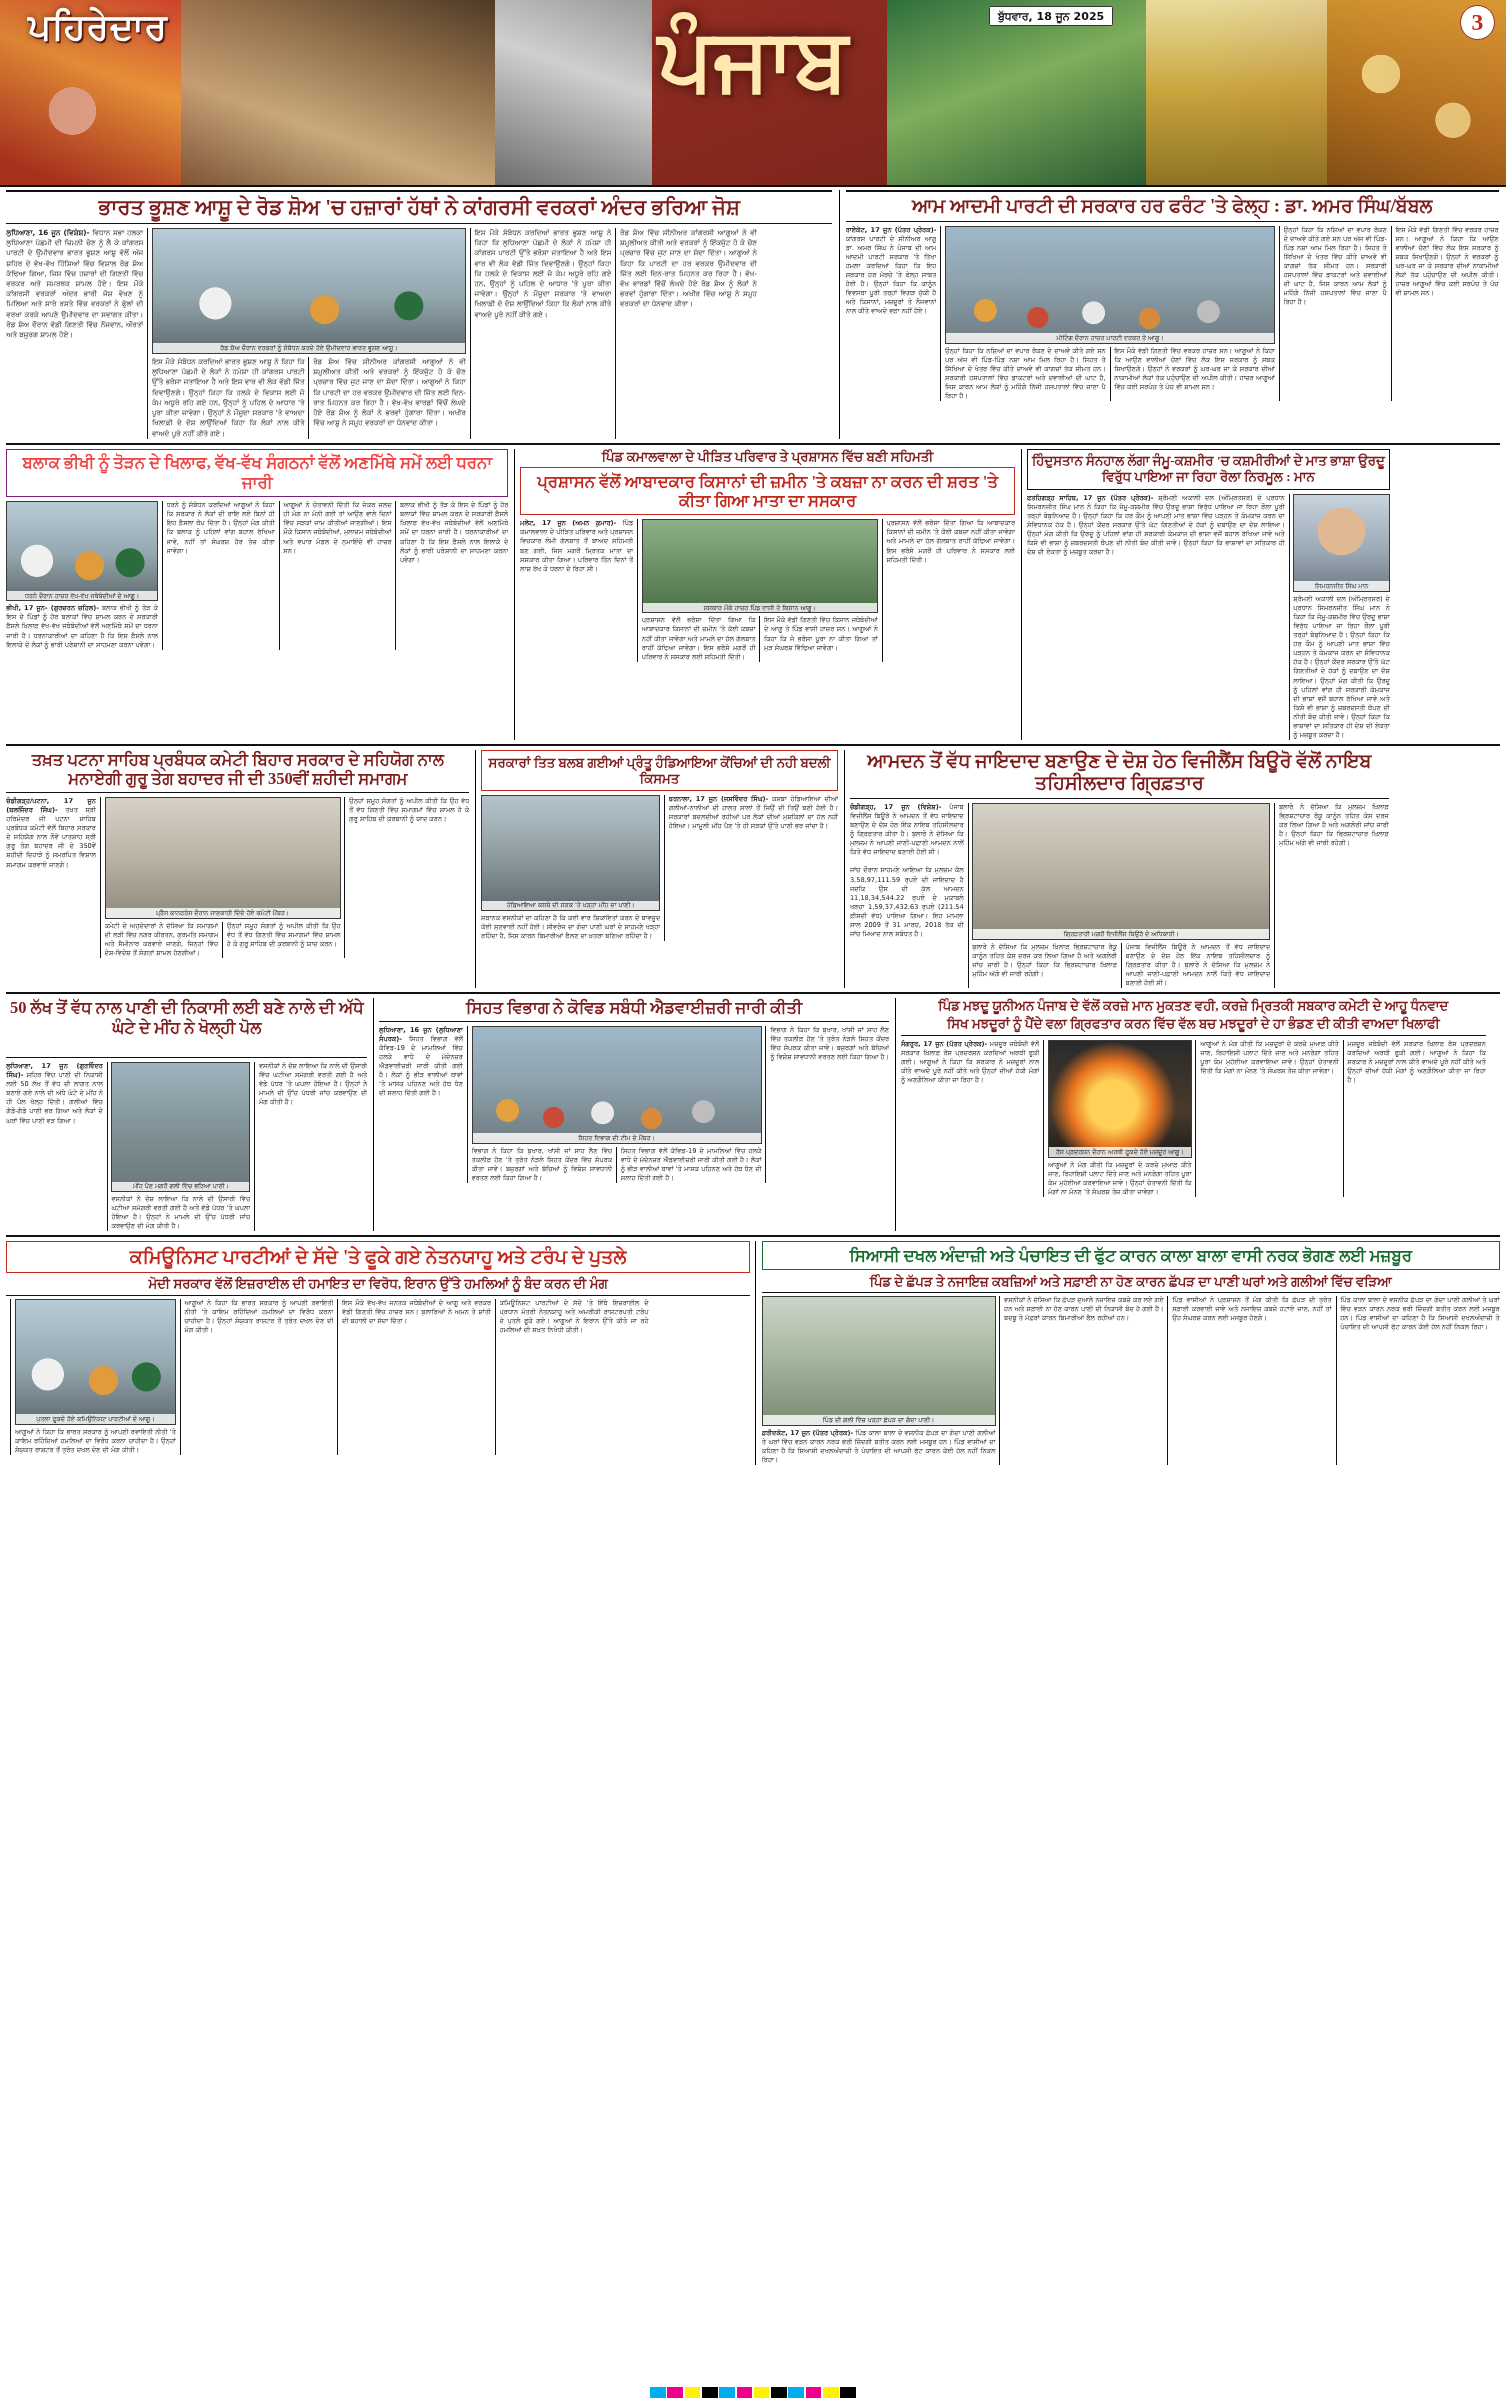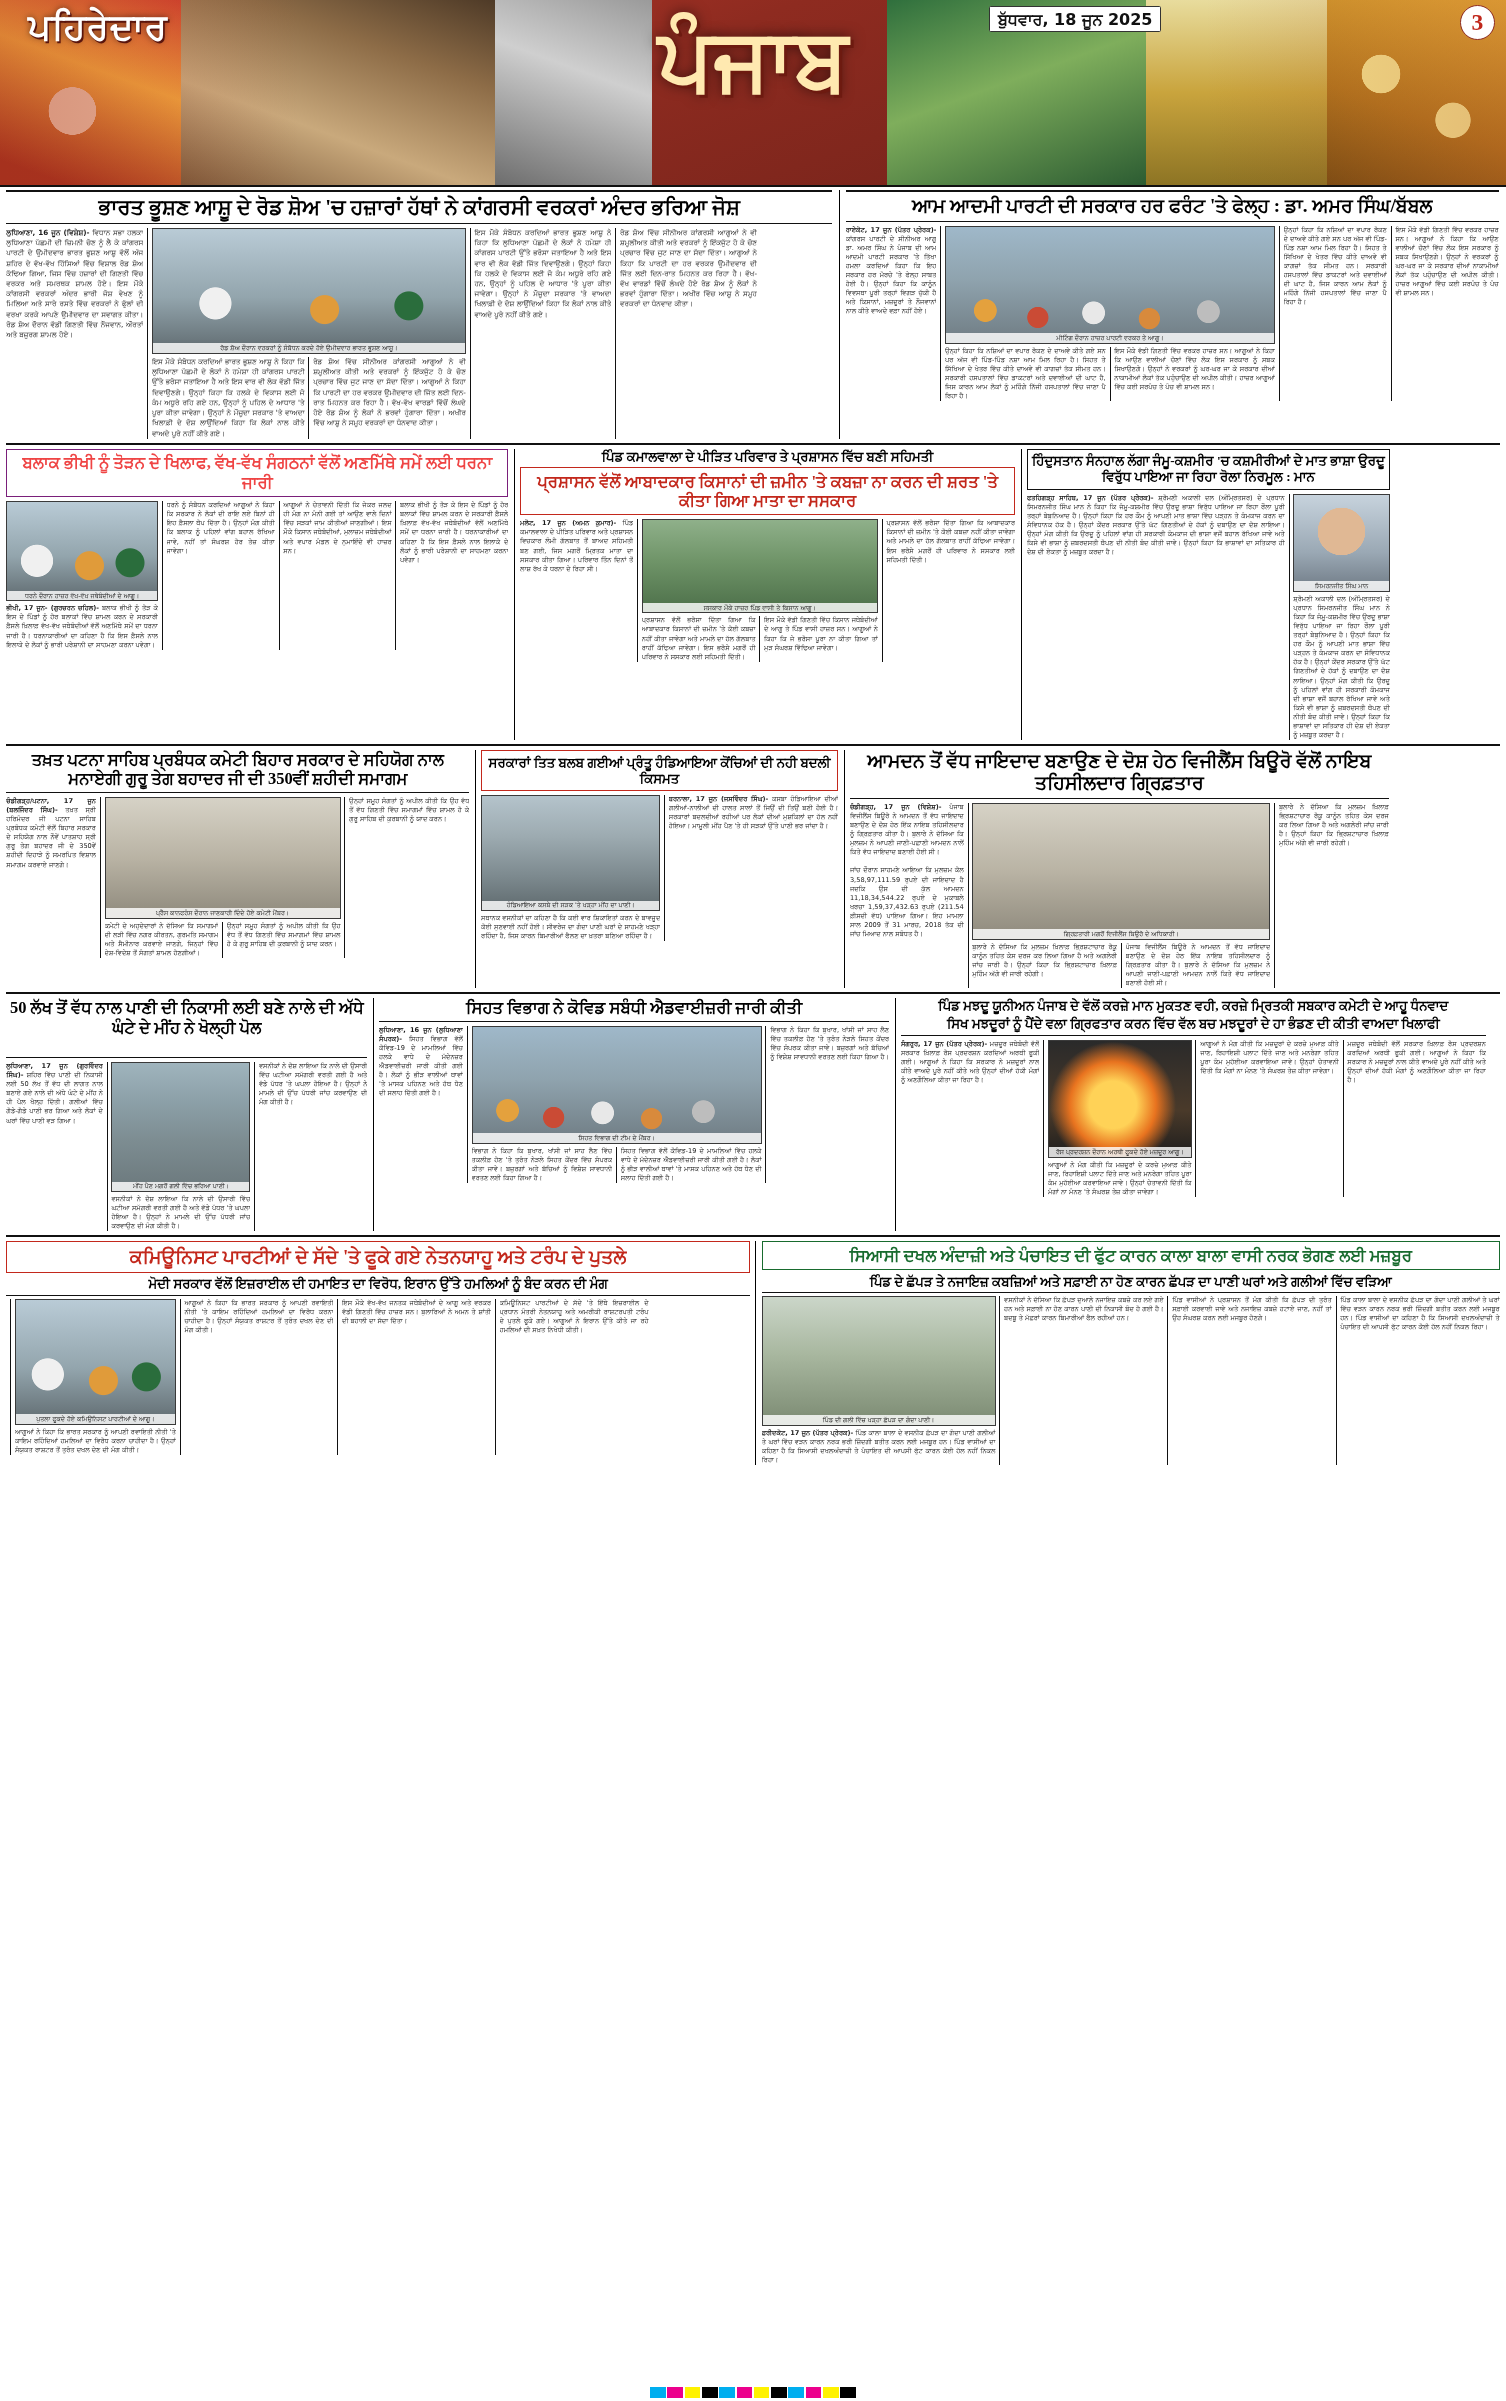--- a/index.html
+++ b/index.html
@@ -60,41 +60,41 @@
   }
   .logo-center {
     position:absolute; left:50%; top:17.3px; transform:translateX(-50%);
     font-family:"Liberation Serif", serif;
     font-weight:bold; font-size:86px; line-height:1;
     color:#ffe9b0;
     text-shadow:3.1px 3.1px 0 #6d1a10, 0 0 14px rgba(0,0,0,.6);
   }
   .masthead-date {
     position:absolute; top:6.3px; left:989px;
-    background:#fff; color:#111; font-size:16px; font-weight:bold;
+    background:#fff; color:#111; font-size:11px; font-weight:bold;
     padding:2.4px 7.9px; border:0.8px solid #333; border-radius:1.6px;
   }
   .page-num {
     position:absolute; top:4.7px; right:11px;
     width:35px; height:35px; border-radius:50%;
     background:#ffffff; color:#c0271b;
     font-family:"Liberation Serif", serif;
     font-weight:bold; font-size:23.6px;
     display:flex; align-items:center; justify-content:center;
     border:1.6px solid #8e2b20;
   }
 
   
   .content { position:relative; width:1506px; padding:0 6.3px; }
   .hr-black { border:0; border-top:2.4px solid #111; margin:3.9px 0; }
 
   .headline {
     font-family:"Liberation Serif", serif;
     font-weight:bold;
-    color:#000000;
+    color:#7f1d1d;
     line-height:1.18;
     text-align:center;
   }
   .headline.red { color:#c3281c; }
   .headline.purple { color:#ef4444; }
   .headline.green { color:#186b2e; }
 
   .hl-xl { font-size:21px; }
   .hl-lg { font-size:19px; }
   .hl-md { font-size:16.5px; }

